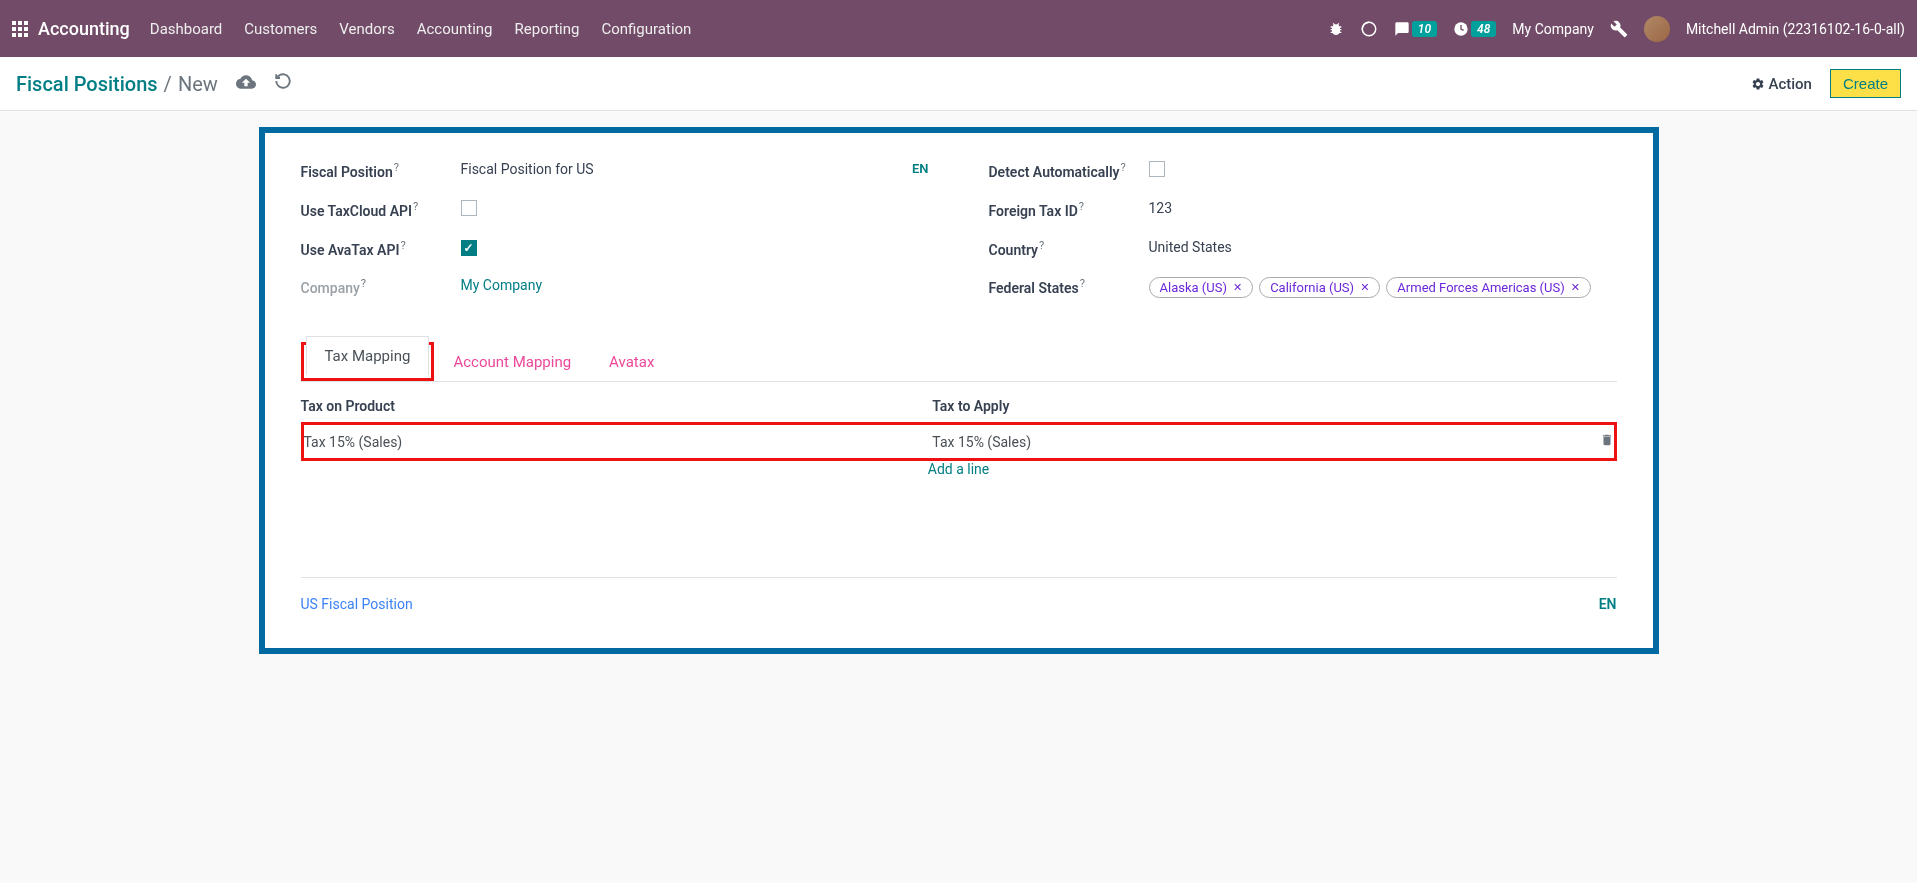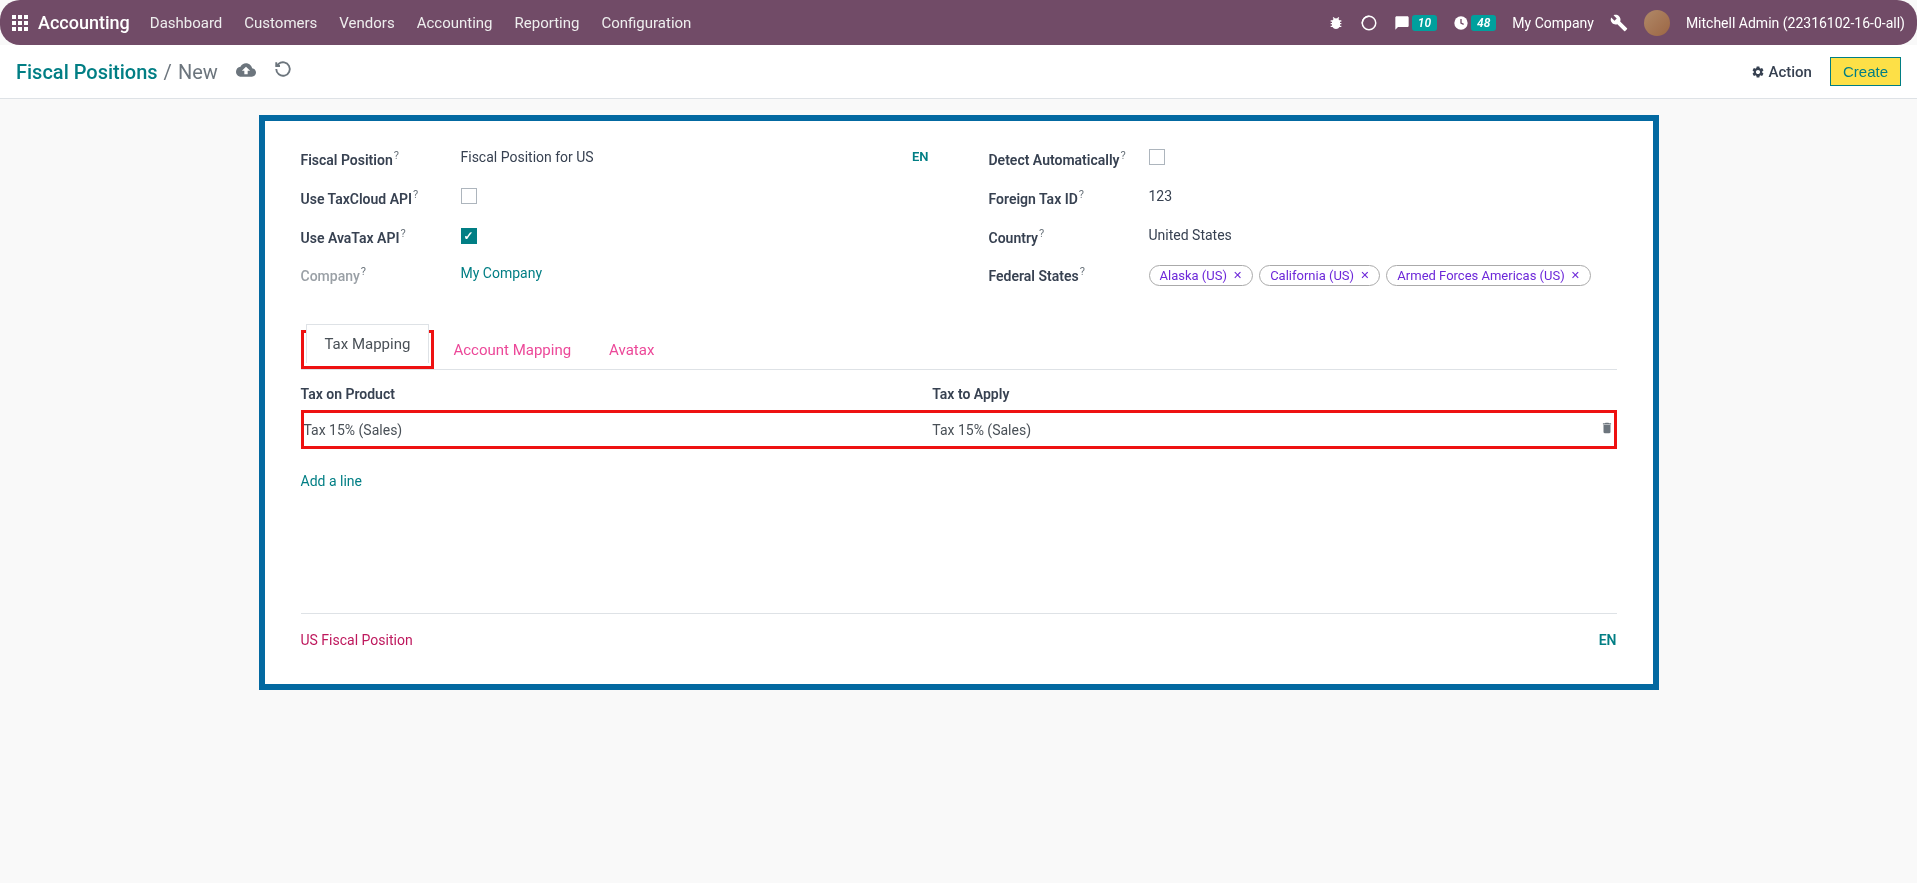--- a/index.html
+++ b/index.html
@@ -1,19 +1,19 @@
 <!DOCTYPE html>
 <html><head>
 <meta charset="utf-8">
 <style>
 * { box-sizing: border-box; margin: 0; padding: 0; }
 body { font-family: -apple-system, BlinkMacSystemFont, "Segoe UI", Roboto, Helvetica, Arial, sans-serif; font-size: 14px; color: #374151; background: #f9f9f9; }
 
 
-.topbar { background: #714b67; height: 45px; display: flex; align-items: center; padding: 0 12px; color: #fff; border-radius: 20px; }
+.topbar { background: #714b67; height: 57px; display: flex; align-items: center; padding: 0 12px; color: #fff; }
 .apps-icon { margin-right: 10px; cursor: pointer; display:flex; align-items:center; }
 .apps-icon svg { fill: #fff; }
 .brand { font-size: 18px; font-weight: 500; margin-right: 20px; }
 .menu { display: flex; gap: 22px; font-size: 15px; }
 .menu-item { color: #eee; cursor: pointer; }
 .spacer { flex: 1; }
 .right-icons { display:flex; align-items:center; gap: 16px; font-size: 14px; }
 .badge-green { background: #00a09d; color:#fff; padding:1px 6px; border-radius:3px; font-size:12px; font-weight:600; margin-left:2px; }
 .avatar { width:26px; height:26px; border-radius:50%; background: linear-gradient(135deg,#b08968,#9c6644); display:inline-block; }
 .company-label { color:#fff; }
@@ -61,25 +61,25 @@
 .table { width:100%; margin-top:8px; }
 .thead { display:flex; padding:8px 0; font-weight:600; color:#374151; }
 .th1 { flex:0 0 48%; }
 .th2 { flex:1; }
 .th3 { width:40px; }
 .trow-hl { border:3px solid #e11; }
 .trow { display:flex; padding:8px 0; align-items:center; }
 .trow .td1 { flex:0 0 48%; color:#495057; }
 .trow .td2 { flex:1; color:#495057; }
 .trow .td3 { width:40px; text-align:right; color:#6c757d; cursor:pointer; }
-.addline { color:#017e84; padding:24px 0; cursor:pointer; }
+.addline { color:#017e84; padding:0 0; cursor:pointer;text-align:center; }
 
 .spacer-block { height: 80px; }
 .footer-row { border-top:1px solid #dee2e6; margin-top:20px; padding-top:18px; display:flex; align-items:center; }
-.footer-text { color:#be185d; }
+.footer-text { color:#3b82f6; }
 .footer-lang { margin-left:auto; color:#017e84; font-weight:600; }
 
 .field-label.muted { color:#9aa0a6; font-weight:500; }
 </style>
 </head>
 <body>
 
 <div class="topbar">
   <span class="apps-icon">
     <svg width="16" height="16" viewBox="0 0 16 16">

